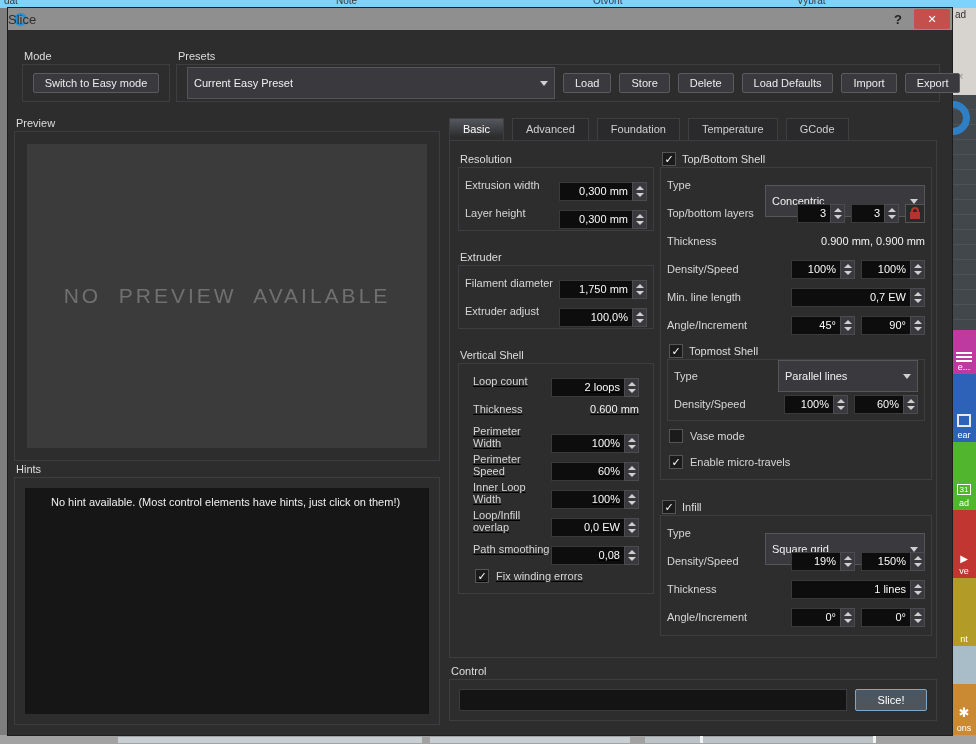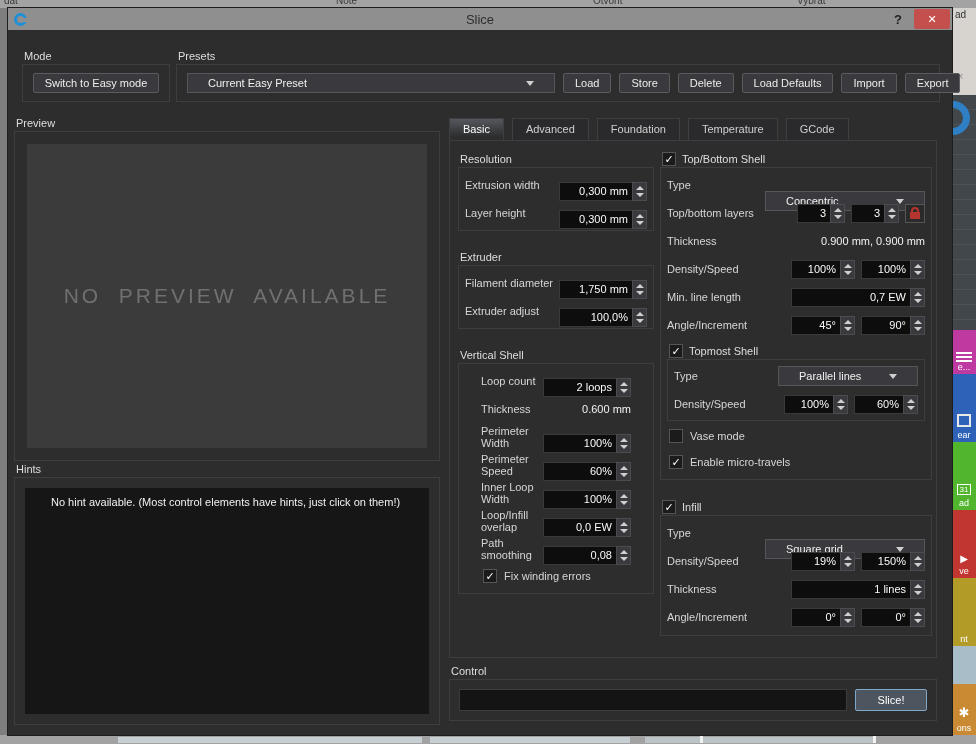--- a/index.html
+++ b/index.html
@@ -4,21 +4,21 @@
 <style>
   * { box-sizing: border-box; margin: 0; padding: 0; }
   html,body { width: 976px; height: 744px; }
   body {
     font-family: "Liberation Sans", sans-serif;
     background: #7e7e7e;
     position: relative;
     overflow: hidden;
   }
   
-  .top-strip { position:absolute; left:0; top:0; width:976px; height:8px; background:#a3a3a3; overflow:hidden; }
+  .top-strip { position:absolute; left:0; top:0; width:976px; height:8px; background:#7dd3fc; overflow:hidden; }
   .top-strip span { position:absolute; top:-5px; font-size:10px; color:#3a3a3a; }
   .right-strip { position:absolute; left:952px; top:8px; width:24px; height:727px; overflow:hidden; }
   .rs-seg { width:24px; position:relative; overflow:hidden; }
   .rs-panel { height:87px; background:#d7d4d0; }
   .rs-panel .pl { position:absolute; left:3px; top:1px; font-size:10px; color:#333; }
   .rs-panel .px { position:absolute; left:5px; top:62px; font-size:11px; color:#8a8a8a; }
   .rs-view { height:235px; background:#41474b;
     background-image: repeating-linear-gradient(to bottom, transparent 0 14px, #4c5357 14px 15px); }
   .rs-swirl { position:absolute; left:-16px; top:6px; width:34px; height:34px; border:7px solid #2f7fc4; border-radius:50%; }
   .rs-tile { display:flex; flex-direction:column; align-items:center; justify-content:flex-end; padding-bottom:2px; }
@@ -38,21 +38,21 @@
   .bottom-strip { position:absolute; left:0; top:735px; width:976px; height:9px; background:#a2a2a2; }
   .bs-seg { position:absolute; top:2px; height:6px; background:#c8cfd3; }
   .bs-tick { position:absolute; top:1px; height:7px; width:3px; background:#f2f2f2; }
 
   
   .dlg { position:absolute; left:8px; top:8px; width:944px; height:727px;
     background:#2d2d2e; box-shadow:0 0 0 1px #1d1d1d; }
   .titlebar { height:22px; background:#8f8f8f; display:flex; align-items:center; position:relative; }
   .logo { width:13px; height:13px; border:3px solid #1f8fd6; border-radius:50%; margin-left:6px; position:relative; }
   .logo::after { content:""; position:absolute; right:-4px; top:2px; width:6px; height:4px; background:#8f8f8f; }
-  .dlg-title { position:absolute; left:0; right:0; text-align:center; font-size:13px; color:#2d2d2d; }
+  .dlg-title { position:absolute; left:0; right:0; text-align:left; font-size:13px; color:#2d2d2d; }
   .help-btn { position:absolute; right:50px; font-size:13px; font-weight:bold; color:#222; cursor:default; }
   .close-btn { position:absolute; right:2px; top:1px; width:36px; height:20px; background:#c4504e;
     color:#fff; font-size:11px; display:flex; align-items:center; justify-content:center; border-radius:2px; }
 
   
   .grp { position:absolute; }
   .grp-label { height:16px; display:flex; align-items:center; gap:6px; font-size:11px; color:#dedede; padding-left:2px; }
   .grp-box { border:1px solid #3e3e42; position:relative; }
 
   
@@ -63,22 +63,22 @@
   .stat { font-size:11px; color:#f2f2f2; }
   .sf { display:flex; height:19px; flex-shrink:0; }
   .sf-val { background:#0d0d0d; border:1px solid #3a3a3a; border-right:none; color:#fafafa;
     font-size:11px; display:flex; align-items:center; justify-content:flex-end; padding:0 4px; flex:1; }
   .spin { width:15px; background:#3a3a3e; border:1px solid #4c4c50; display:flex; flex-direction:column;
     align-items:center; justify-content:center; gap:3px; flex-shrink:0; }
   .tri-up { width:0; height:0; border-left:4px solid transparent; border-right:4px solid transparent; border-bottom:4px solid #cfcfcf; }
   .tri-dn { width:0; height:0; border-left:4px solid transparent; border-right:4px solid transparent; border-top:4px solid #cfcfcf; }
   .w88 { width:88px;margin-top:12px; } .w64 { width:64px; } .w134 { width:134px; } .w48 { width:48px; }
   .fields { display:flex; gap:6px; align-items:center; flex-shrink:0; }
-  .dd { height:20px; background:#3a3a3e; border:1px solid #55555a; display:flex; align-items:center;
-    padding:0 20px; color:#f0f0f0; font-size:11px; flex-shrink:0; }
+  .dd { height:32px; background:#3a3a3e; border:1px solid #55555a; display:flex; align-items:center;
+    padding:0 6px; color:#f0f0f0; font-size:11px; flex-shrink:0; }
   .dd-val { flex:1; }
   .dd-arrow { width:0; height:0; border-left:4px solid transparent; border-right:4px solid transparent; border-top:5px solid #cfcfcf; }
   .ddw { width:160px;margin-top:32px; }
   .cb { width:14px; height:14px; background:#1b1b1b; border:1px solid #555; color:#fff; font-size:11px;
     display:flex; align-items:center; justify-content:center; flex-shrink:0; }
   .cb span { line-height:1; }
   .cb-row { display:flex; align-items:center; gap:7px; height:26px; padding-left:8px; }
   .cb-lbl { font-size:11px; color:#d6d6d6; }
   .lock-btn { width:20px; height:19px; background:#2a2a2a; border:1px solid #555; display:flex;
     flex-direction:column; align-items:center; justify-content:center; flex-shrink:0; }
@@ -109,21 +109,21 @@
   .tab.sel { background:linear-gradient(#54585e, #2d2d2e 80%); color:#fff; position:relative; top:0; }
   .tabpanel { position:absolute; left:441px; top:132px; width:488px; height:518px;
     border:1px solid #3e3e42; background:#2d2d2e; }
 
   .grp-res   { left:8px;  top:10px;  width:196px; }
   .grp-ext   { left:8px;  top:108px; width:196px; }
   .grp-vsh   { left:8px;  top:206px; width:196px; }
   .grp-tbs   { left:210px; top:10px;  width:272px; }
   .grp-inf   { left:210px; top:358px; width:272px; }
   .grp-res .grp-box, .grp-ext .grp-box { padding:3px 0; }
-  .grp-vsh .grp-box { padding:3px 16px 4px; }
+  .grp-vsh .grp-box { padding:3px 8px 4px;text-decoration:underline; }
   .grp-tbs .grp-box { padding:3px 0 4px; }
   .grp-inf .grp-box { padding:3px 0 4px; }
   .sub-grp { margin:4px 6px 2px; }
   .sub-grp .grp-box { padding:2px 0; }
 
   .grp-control { left:441px; top:655px; width:488px; }
   .grp-control .grp-box { height:42px; display:flex; align-items:center; gap:8px; padding:0 9px; }
   .progress { flex:1; height:22px; background:#141414; border:1px solid #3c3c40; }
   .slice-btn { width:72px; height:22px; background:#4d565e; border:1px solid #7fa8c8; border-radius:2px;
     color:#fff; font-size:11px; }

